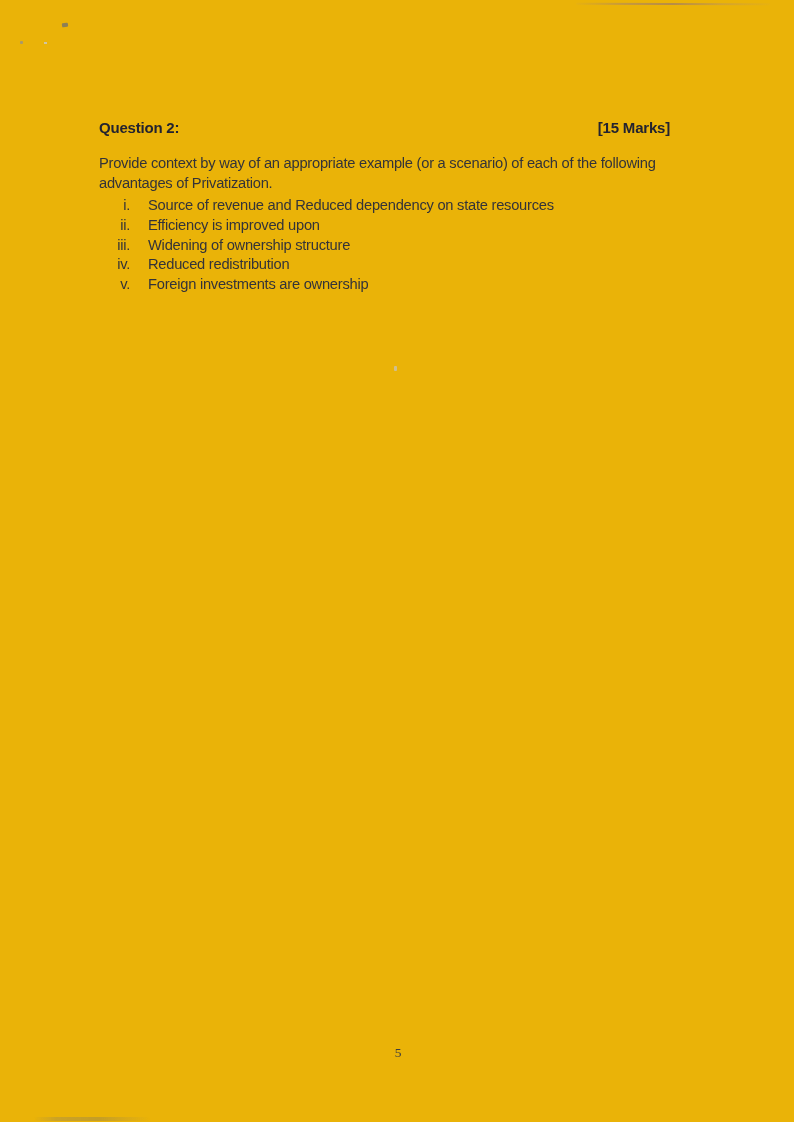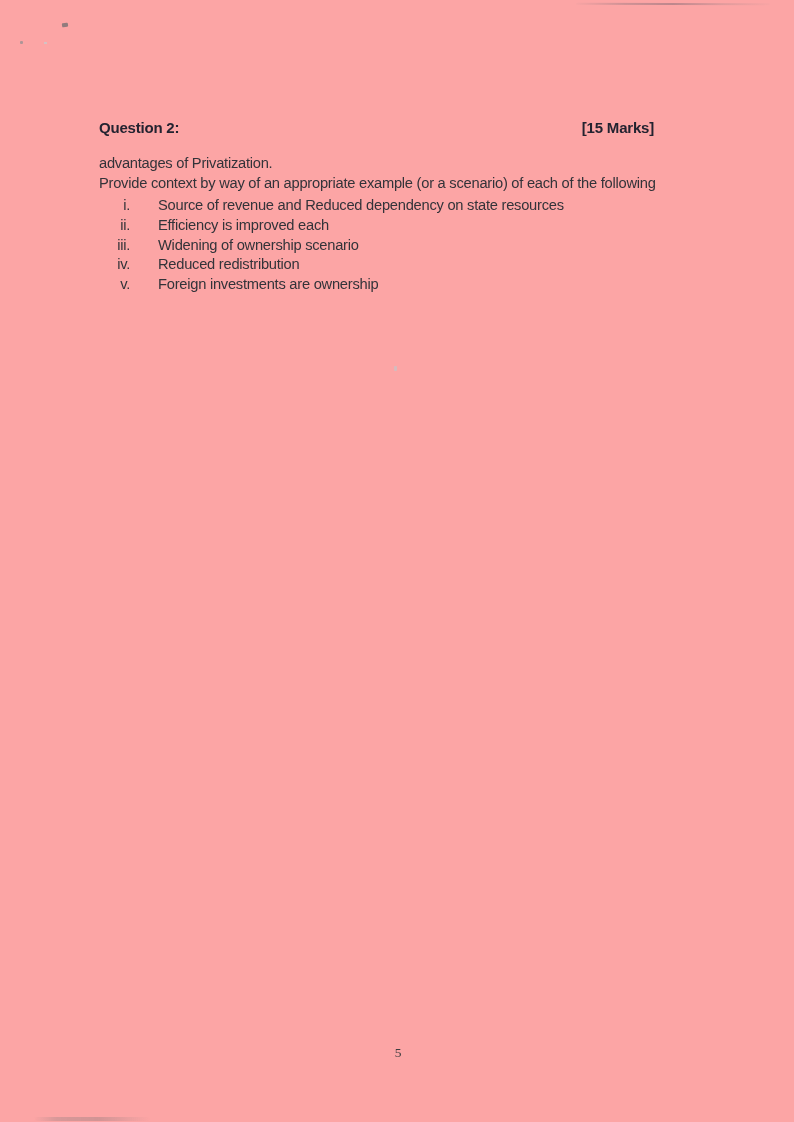--- a/index.html
+++ b/index.html
@@ -10,21 +10,21 @@
     width: 794px;
     height: 1122px;
     background: #ffffff;
     position: relative;
     overflow: hidden;
     font-family: "Liberation Sans", sans-serif;
   }
   .page {
     position: absolute;
     inset: 0;
-    background: #fca5a5;
+    background: #eab308;
   }
   
   .artifact { position: absolute; pointer-events: none; }
   .scan-line-top {
     left: 576px; top: 3px; width: 194px; height: 2px;
     background: linear-gradient(to right,
       rgba(170,140,145,0.05),
       rgba(150,120,128,0.45) 25%,
       rgba(140,110,120,0.55) 50%,
       rgba(160,130,135,0.30) 75%,
@@ -58,21 +58,21 @@
   .qheader {
     display: flex;
     justify-content: space-between;
     align-items: baseline;
     font-weight: bold;
     font-size: 15px;
     color: #232330;
     letter-spacing: -0.2px;
   }
   .qheader .marks {
-    margin-right: 20px;
+    margin-right: 4px;
   }
   .prompt {
     margin-top: 17px;
     font-size: 14.7px;
     line-height: 20px;
     letter-spacing: -0.25px;
     color: #333339;
   }
   .prompt .prompt-line {
     white-space: nowrap;
@@ -89,21 +89,21 @@
   .list .row {
     display: flex;
     line-height: 19.8px;
   }
   .list .marker {
     width: 31px;
     text-align: right;
     flex: 0 0 auto;
   }
   .list .item-text {
-    margin-left: 28px;
+    margin-left: 18px;
     white-space: nowrap;
   }
   .page-number {
     position: absolute;
     left: 0;
     right: 0;
     top: 1045px;
     text-align: center;
     font-family: "Liberation Serif", serif;
     font-size: 13.5px;
@@ -124,36 +124,36 @@
   <div class="artifact smudge-bottom"></div>
 
   <div class="content">
 
     <div class="qheader">
       <span class="qlabel">Question 2:</span>
       <span class="marks">[15 Marks]</span>
     </div>
 
     <div class="prompt" id="prompt">
+        <div class="prompt-line">Provide context by way of an appropriate example (or a scenario) of each of the following</div>
         <div class="prompt-line">advantages of Privatization.</div>
-        <div class="prompt-line">Provide context by way of an appropriate example (or a scenario) of each of the following</div>
       </div>
 
     <ol class="list" id="list">
         <li class="row">
           <span class="marker">i.</span>
           <span class="item-text">Source of revenue and Reduced dependency on state resources</span>
         </li>
         <li class="row">
           <span class="marker">ii.</span>
-          <span class="item-text">Efficiency is improved each</span>
+          <span class="item-text">Efficiency is improved upon</span>
         </li>
         <li class="row">
           <span class="marker">iii.</span>
-          <span class="item-text">Widening of ownership scenario</span>
+          <span class="item-text">Widening of ownership structure</span>
         </li>
         <li class="row">
           <span class="marker">iv.</span>
           <span class="item-text">Reduced redistribution</span>
         </li>
         <li class="row">
           <span class="marker">v.</span>
           <span class="item-text">Foreign investments are ownership</span>
         </li>
       </ol>

